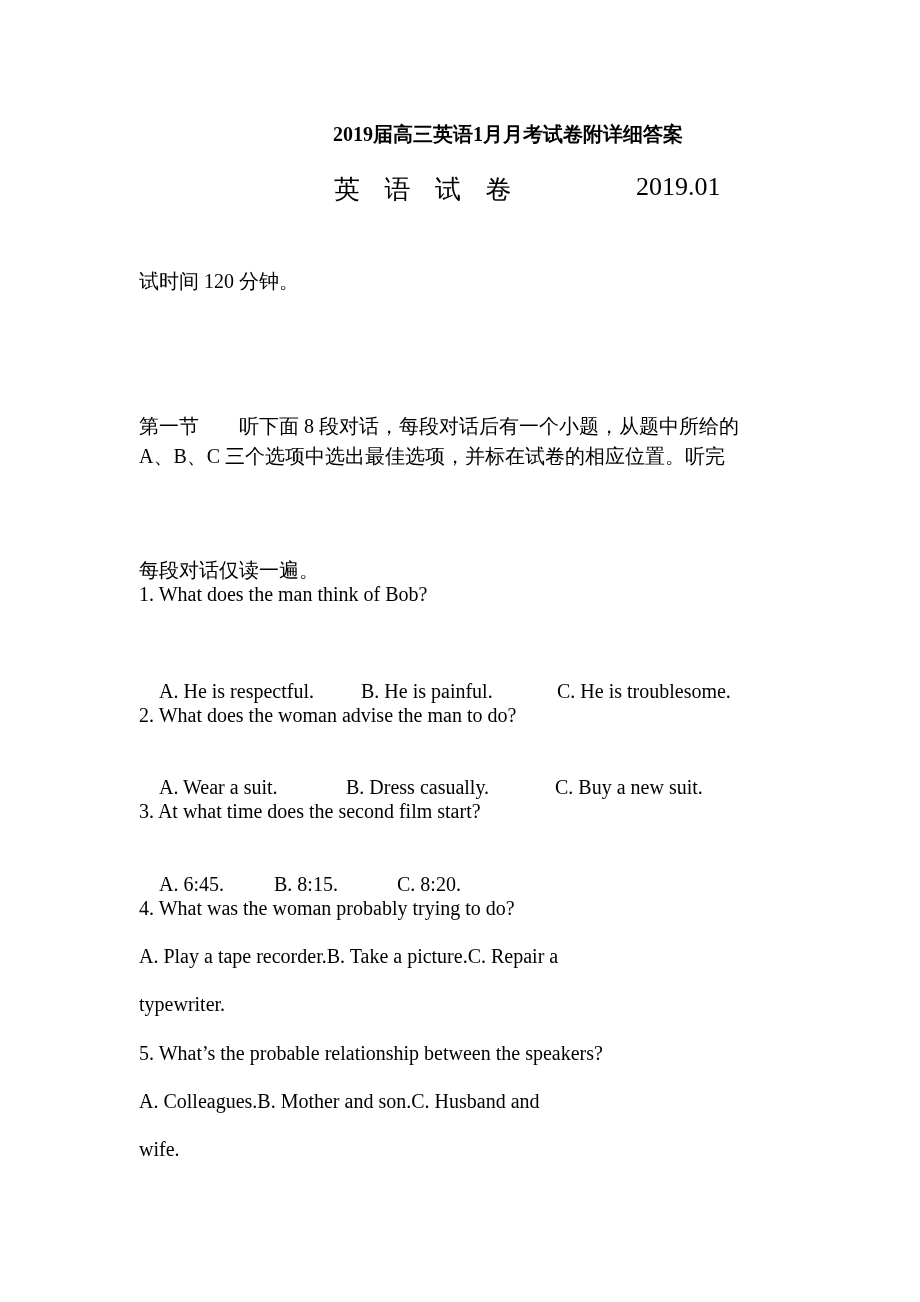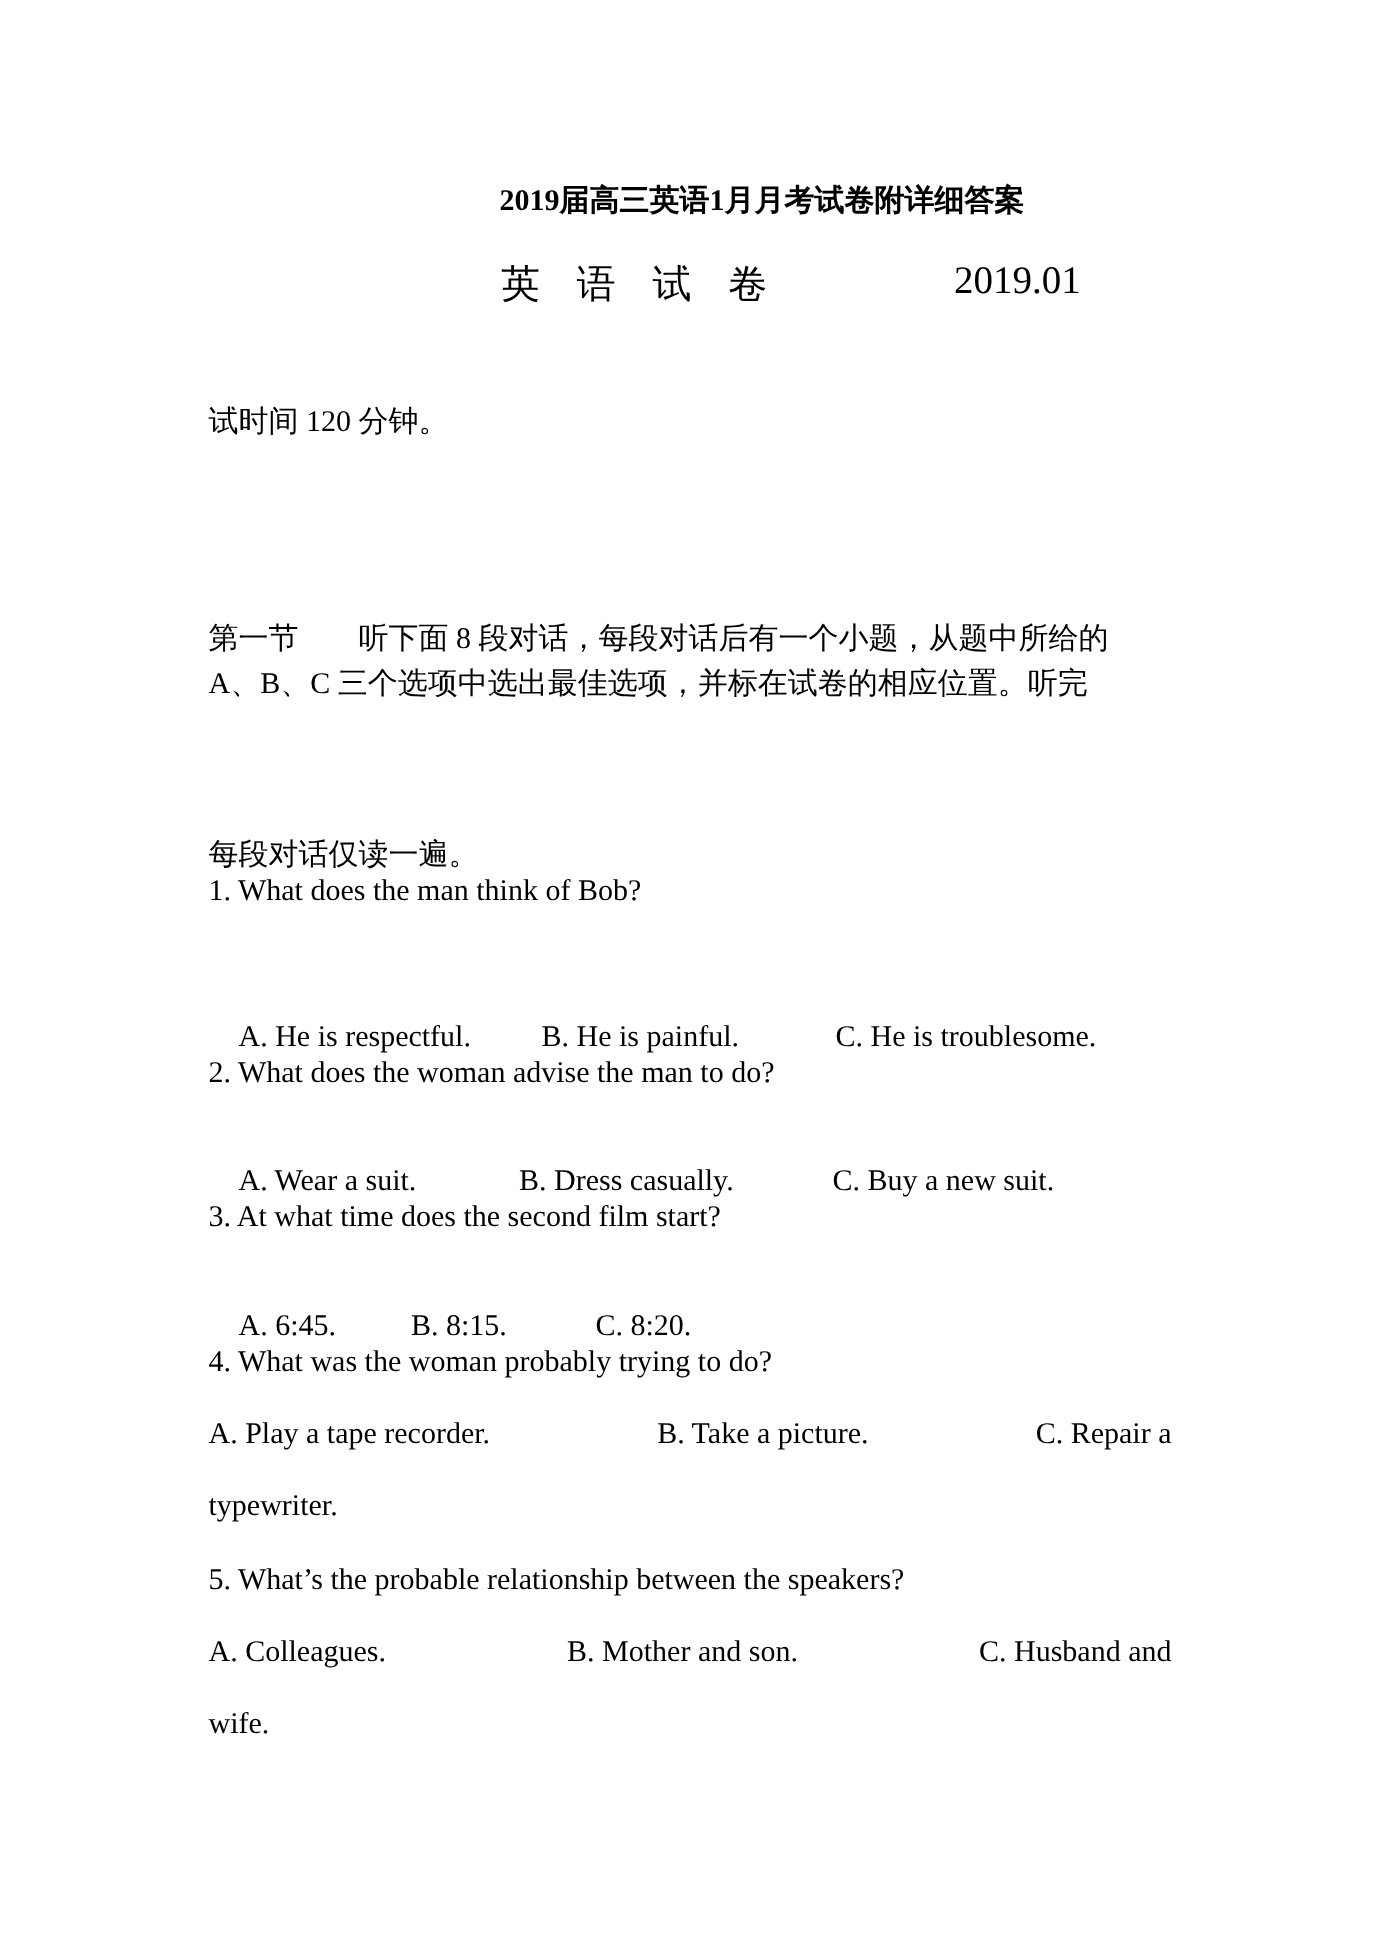--- a/index.html
+++ b/index.html
@@ -4,21 +4,21 @@
 <style>
   html, body { margin: 0; padding: 0; background: #ffffff; }
   body { width: 920px; height: 1302px; position: relative; overflow: hidden;
          font-family: "Liberation Serif", "DejaVu Serif", serif; color: #000; }
   .page { position: absolute; left: 0; top: 0; width: 920px; height: 1302px; }
   .line { position: absolute; left: 139px; font-size: 20px; line-height: 24px; white-space: pre; }
   .title { position: absolute; left: 0; width: 920px; top: 122px; text-align: center;
            font-size: 20px; font-weight: bold; line-height: 24px; padding-left: 48px; }
   .subtitle-left { position: absolute; left: 334px; top: 172px; font-size: 26px; letter-spacing: 9px; }
   .subtitle-right { position: absolute; left: 636px; top: 172px; font-size: 26px; }
-  .justify { width: 642px; display: flex; justify-content: space-between; }
+  .justify { width: 642px; display: flex; }
   .opt { display: inline-block; }
 </style>
 </head>
 <body>
 
 <div class="page">
   <div class="title">2019届高三英语1月月考试卷附详细答案</div>
   <div class="subtitle-left">英 语 试 卷</div>
   <div class="subtitle-right">2019.01</div>
 

